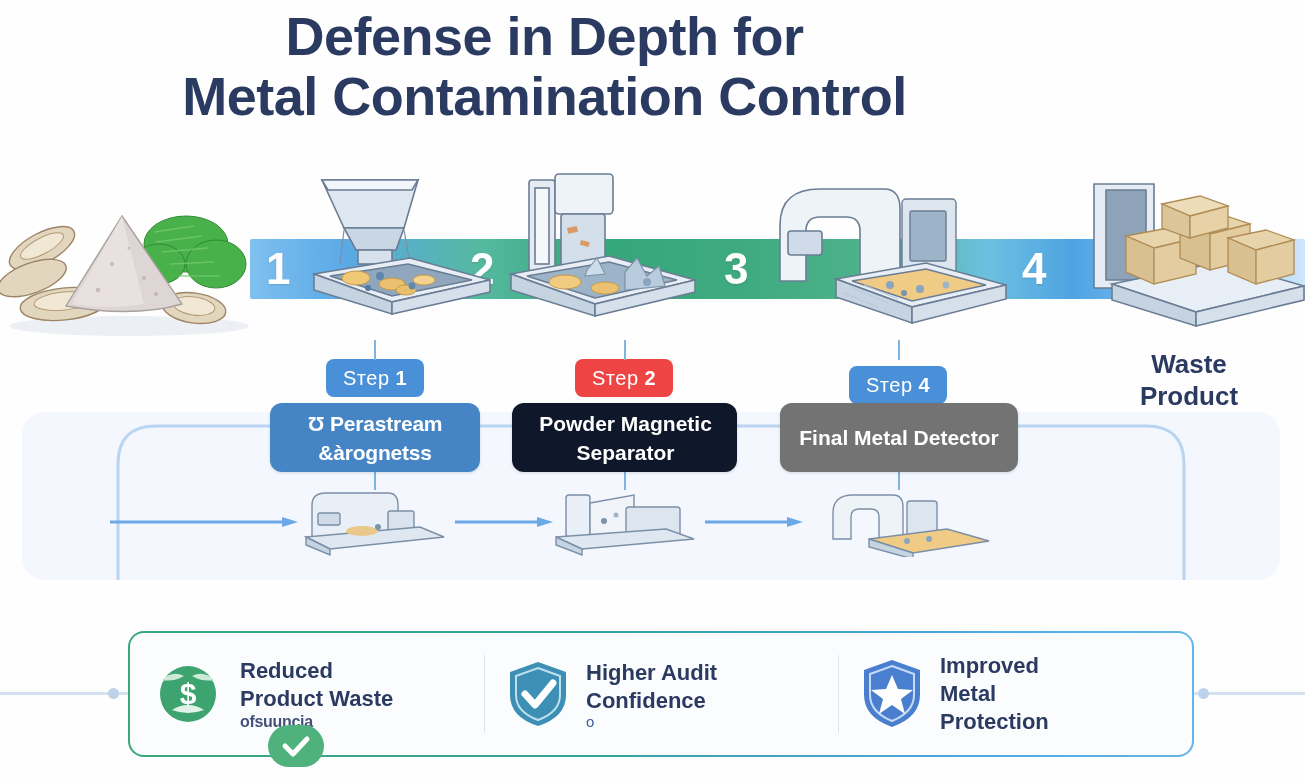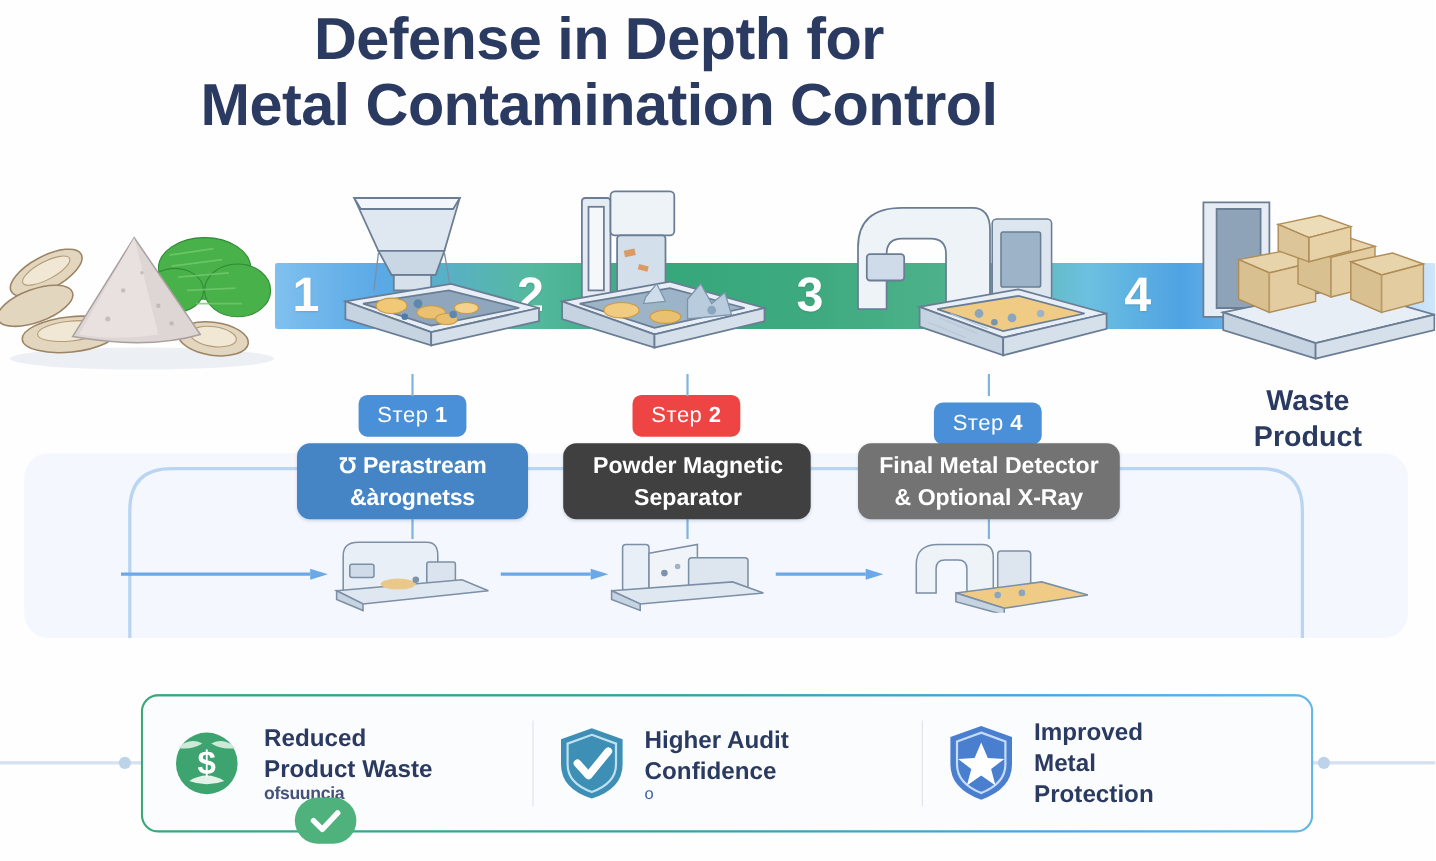--- a/index.html
+++ b/index.html
@@ -74,21 +74,21 @@
   .chip3{left:849px;top:366px;width:98px;background:#4a90d9;}
 
   .step-card{
     position:absolute;border-radius:12px;color:#ffffff;
     font-size:21px;font-weight:bold;line-height:29px;
     text-align:center;display:flex;align-items:center;justify-content:center;
     box-shadow:0 1px 3px rgba(40,70,120,.18);
     padding:0 10px;box-sizing:border-box;
   }
   .card1{left:270px;top:403px;width:210px;height:69px;background:#4585c6;}
-  .card2{left:512px;top:403px;width:225px;height:69px;background:#404040;padding-left:12px;}
+  .card2{left:512px;top:403px;width:225px;height:69px;background:#0f172a;padding-left:12px;}
   .card3{left:780px;top:403px;width:238px;height:69px;background:#737373;}
   .card-garbled{letter-spacing:-0.2px;}
 
   .connector{position:absolute;background:#7fb3e0;width:2px;}
   .c1{left:374px;top:340px;height:20px;}
   .c2{left:624px;top:340px;height:20px;}
   .c3{left:898px;top:340px;height:20px;}
   .c1b{left:374px;top:472px;height:18px;}
   .c2b{left:624px;top:472px;height:18px;}
   .c3b{left:898px;top:472px;height:18px;}
@@ -337,21 +337,20 @@
   </div>
   <div class="step-card card2">
     <div>
       <div>Powder Magnetic</div>
       <div>Separator</div>
     </div>
   </div>
   <div class="step-card card3">
     <div>
       <div>Final Metal Detector</div>
-      <div>&amp; Optional X-Ray</div>
     </div>
   </div>
 
   <svg class="mach m1" viewBox="0 0 150 70">
     <g stroke="#7b8fa6" stroke-width="1.4" fill="#e9eff6">
       <path d="M12 18 q0 -12 14 -12 l62 0 q10 0 10 12 l0 32 l-86 0 z"></path>
       <rect x="18" y="26" width="22" height="12" rx="2" fill="#cfdbe8"></rect>
       <rect x="88" y="24" width="26" height="26" rx="2" fill="#dbe4ee"></rect>
       <path d="M6 50 L120 40 L144 50 L30 62 Z" fill="#dfe8f1"></path>
       <path d="M6 50 L6 58 L30 68 L30 62 Z" fill="#c6d3e1"></path>

